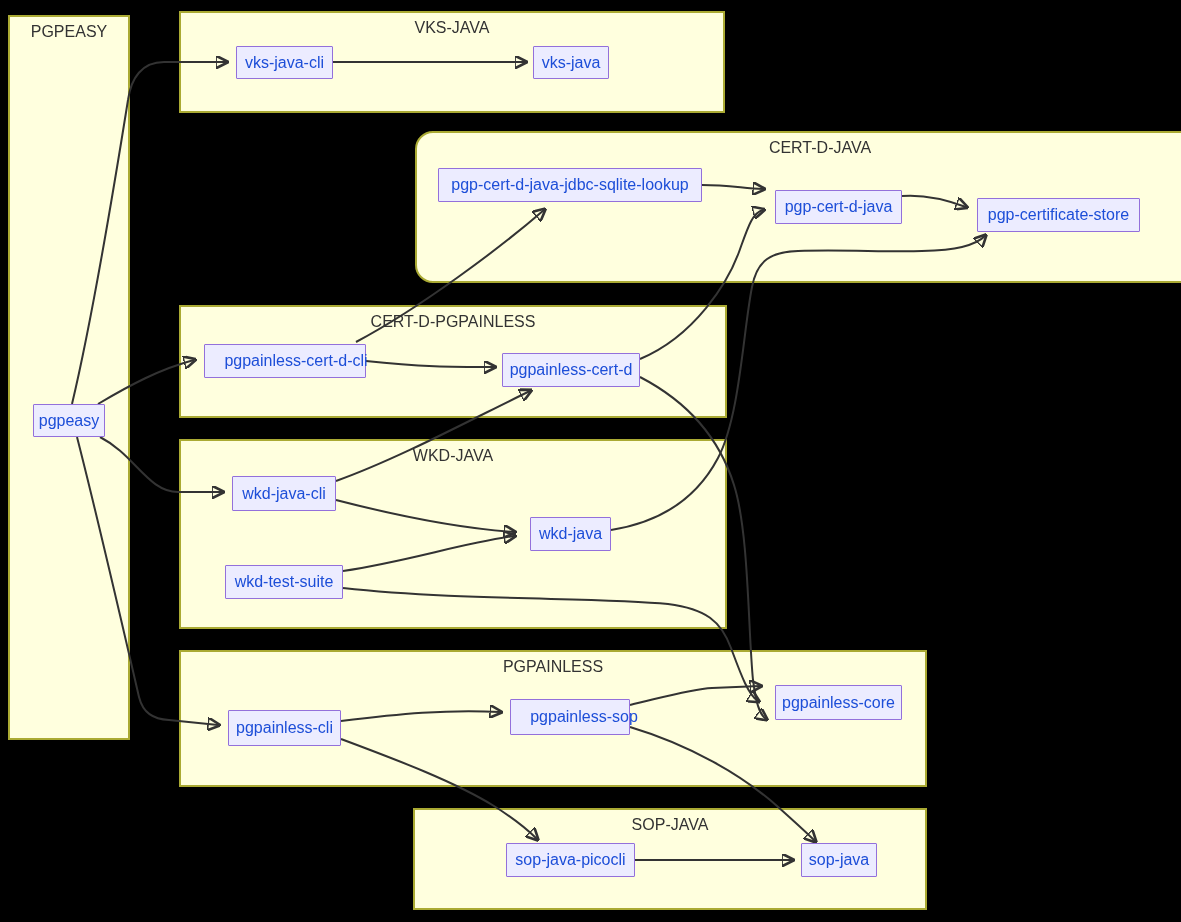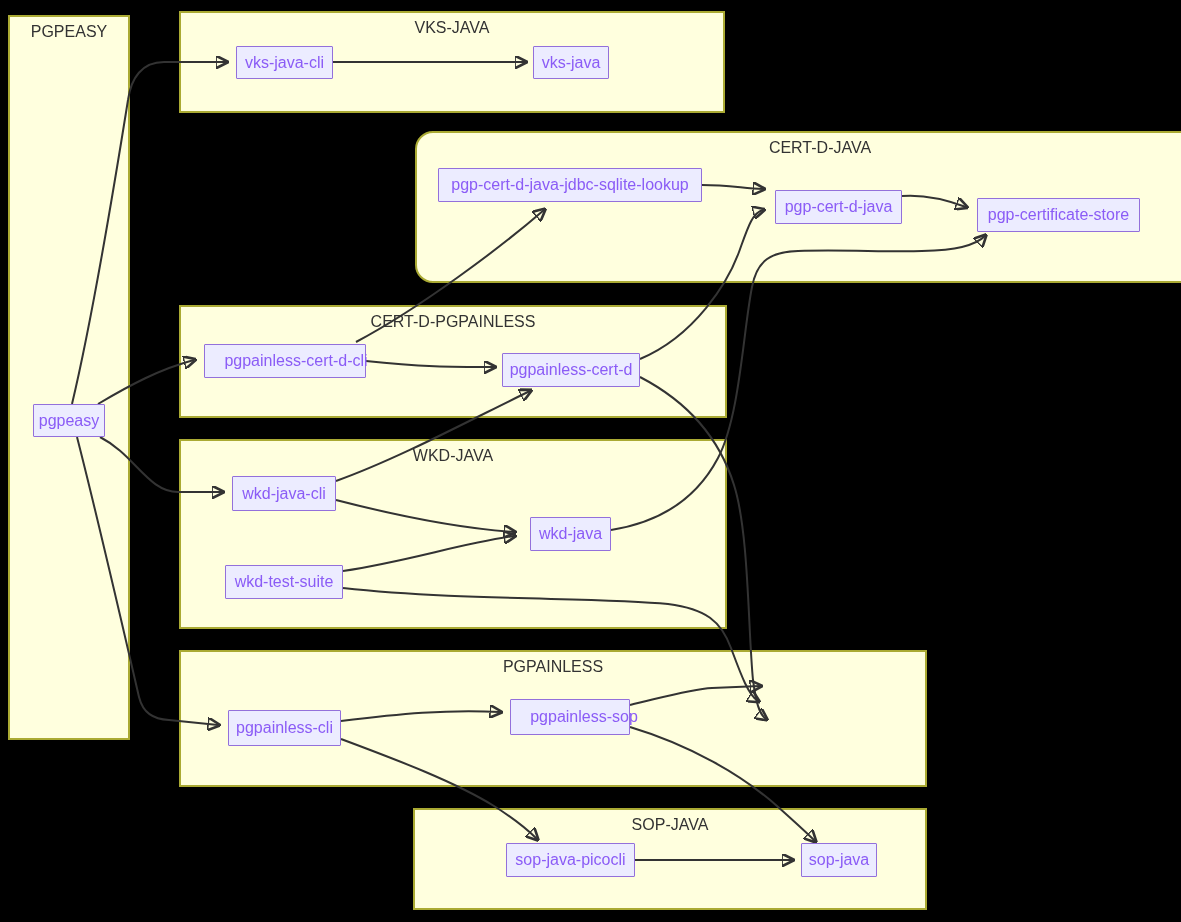--- a/index.html
+++ b/index.html
@@ -45,21 +45,21 @@
   .node {
     position: absolute;
     background: #ececff;
     border: 1px solid #9370db;
     border-radius: 1px;
     box-sizing: border-box;
     display: flex;
     align-items: center;
     justify-content: center;
     font-size: 16px;
-    color: #8b5cf6;
+    color: #1d4ed8;
     white-space: nowrap;
     z-index: 3;
   }
 </style>
 </head>
 <body>
 
 <div class="stage">
 
   <div class="cluster" style="left:8px; top:15px; width:122px; height:725px;">
@@ -119,16 +119,17 @@
   <div class="node" style="left:438px; top:168px; width:264px; height:34px;">pgp-cert-d-java-jdbc-sqlite-lookup</div>
   <div class="node" style="left:775px; top:190px; width:127px; height:34px;">pgp-cert-d-java</div>
   <div class="node" style="left:977px; top:198px; width:163px; height:34px;">pgp-certificate-store</div>
   <div class="node" style="left:204px; top:344px; width:162px; height:34px;padding-left:22px;">pgpainless-cert-d-cli</div>
   <div class="node" style="left:502px; top:353px; width:138px; height:34px;">pgpainless-cert-d</div>
   <div class="node" style="left:232px; top:476px; width:104px; height:35px;">wkd-java-cli</div>
   <div class="node" style="left:225px; top:565px; width:118px; height:34px;">wkd-test-suite</div>
   <div class="node" style="left:530px; top:517px; width:81px; height:34px;">wkd-java</div>
   <div class="node" style="left:228px; top:710px; width:113px; height:36px;">pgpainless-cli</div>
   <div class="node" style="left:510px; top:699px; width:120px; height:36px;padding-left:28px;">pgpainless-sop</div>
+  <div class="node" style="left:775px; top:685px; width:127px; height:35px;">pgpainless-core</div>
   <div class="node" style="left:506px; top:843px; width:129px; height:34px;">sop-java-picocli</div>
   <div class="node" style="left:801px; top:843px; width:76px; height:34px;">sop-java</div>
 
 </div>
 
 </body></html>

